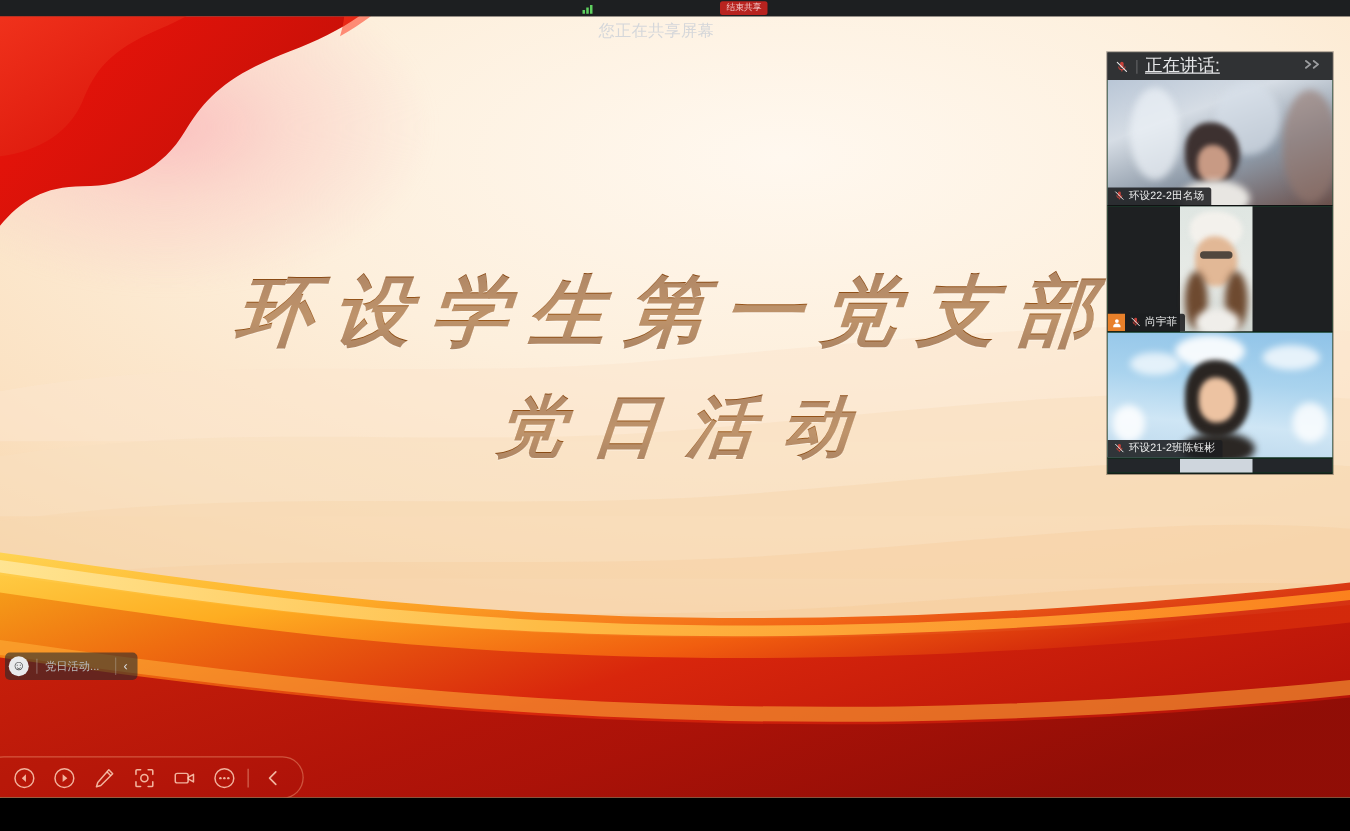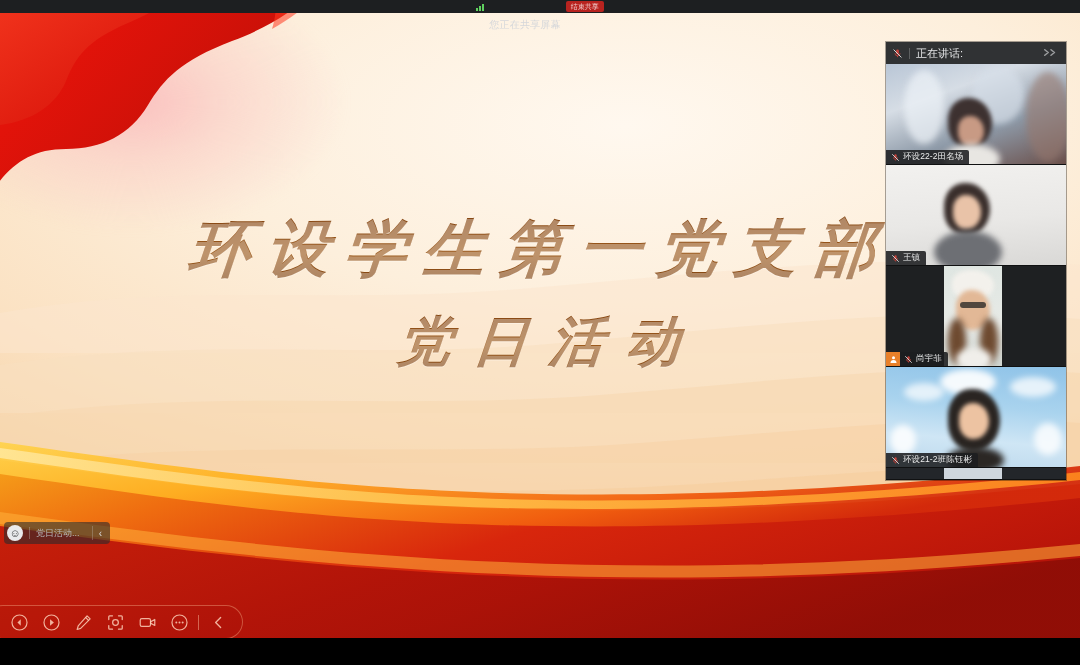--- a/index.html
+++ b/index.html
@@ -25,21 +25,21 @@
     display: flex; align-items: center; justify-content: center;
     gap: 5px;
     z-index: 40;
   }
   .topbar-signal { display: flex; align-items: flex-end; gap: 1px; height: 8px; }
   .topbar-signal i { display: block; width: 2px; background: #5fcf5f; }
   .topbar-signal i:nth-child(1) { height: 3px; }
   .topbar-signal i:nth-child(2) { height: 5px; }
   .topbar-signal i:nth-child(3) { height: 7px; }
   .topbar-text {
-    color: #d5d7da; font-size: 10px; line-height: 13px;
+    color: #d5d7da; font-size: 13px; line-height: 13px;
     letter-spacing: .2px; white-space: nowrap; margin-top: 36px;
   }
   .topbar-endbtn {
     background: #b8231f; color: #f0c9c9;
     font-size: 7px; line-height: 9px;
     padding: 1px 5px; border-radius: 2px;
     white-space: nowrap;
   }
 
   
@@ -169,21 +169,21 @@
     background: #303234;
     display: flex; align-items: center;
     padding: 0 6px;
     gap: 6px;
   }
   .mic-mute {
     width: 11px; height: 11px; position: relative; flex: 0 0 auto;
   }
   .mic-mute svg { display: block; }
   .vpanel-head-sep { width: 1px; height: 11px; background: rgba(255,255,255,.22); }
-  .vpanel-head-title { color: #e6e7e9; font-size: 11px; flex: 1; white-space: nowrap; }
+  .vpanel-head-title { color: #e6e7e9; font-size: 14px; flex: 1; white-space: nowrap; text-decoration: underline; }
   .vpanel-collapse { color: #9a9c9e; font-size: 11px; letter-spacing: -2px; }
 
   .vtile {
     position: relative;
     width: 180px; height: 101px;
     background: #14532d;
     overflow: hidden;
     border-bottom: 1px solid #101112;
     padding-left: 24px;
   }
@@ -394,38 +394,20 @@
             <rect x="9" y="3" width="6" height="11" rx="3" fill="#c9423a"></rect>
             <path d="M6.5 11.5 a5.5 5.5 0 0 0 11 0" fill="none" stroke="#c9423a" stroke-width="2"></path>
             <path d="M12 17 v3" stroke="#c9423a" stroke-width="2"></path>
             <path d="M4 4 L20 20" stroke="#e9e9e9" stroke-width="2.1" stroke-linecap="round"></path>
           </svg>
         </span>
         <span class="vname-text">环设22-2田名场</span>
       </div>
     </div>
 
-    <div class="vtile">
-      <div class="vtile-inner cam-b">
-        <div class="blob2" style="left:58px;top:18px;width:46px;height:52px;background:#3a2f2c;"></div>
-        <div class="blob2" style="left:67px;top:30px;width:28px;height:34px;background:#e9c3a8;"></div>
-        <div class="blob" style="left:48px;top:66px;width:68px;height:42px;background:#6d6f74;"></div>
-      </div>
-      <div class="vname">
-        <span class="vname-mic" style="margin-left:5px;">
-          <svg width="9" height="9" viewBox="0 0 24 24">
-            <rect x="9" y="3" width="6" height="11" rx="3" fill="#c9423a"></rect>
-            <path d="M6.5 11.5 a5.5 5.5 0 0 0 11 0" fill="none" stroke="#c9423a" stroke-width="2"></path>
-            <path d="M12 17 v3" stroke="#c9423a" stroke-width="2"></path>
-            <path d="M4 4 L20 20" stroke="#e9e9e9" stroke-width="2.1" stroke-linecap="round"></path>
-          </svg>
-        </span>
-        <span class="vname-text">王镇</span>
-      </div>
-    </div>
 
     <div class="vtile">
       <div class="vtile-inner cam-c">
         <div style="position:absolute;left:58px;top:0;width:58px;height:101px;background:linear-gradient(180deg,#dfe6e2 0%,#e7eae6 55%,#cfd4cf 100%);"></div>
         <div class="blob2" style="left:66px;top:4px;width:42px;height:30px;background:#f3f1ec;"></div>
         <div class="blob2" style="left:70px;top:24px;width:34px;height:40px;background:#e2b896;"></div>
         <div style="position:absolute;left:74px;top:36px;width:26px;height:6px;border-radius:3px;background:#2d2a28;opacity:.8;"></div>
         <div class="blob" style="left:62px;top:52px;width:18px;height:46px;background:#6e4a30;"></div>
         <div class="blob" style="left:94px;top:52px;width:18px;height:46px;background:#6e4a30;"></div>
         <div class="blob" style="left:70px;top:82px;width:36px;height:22px;background:#f0eeea;"></div>

